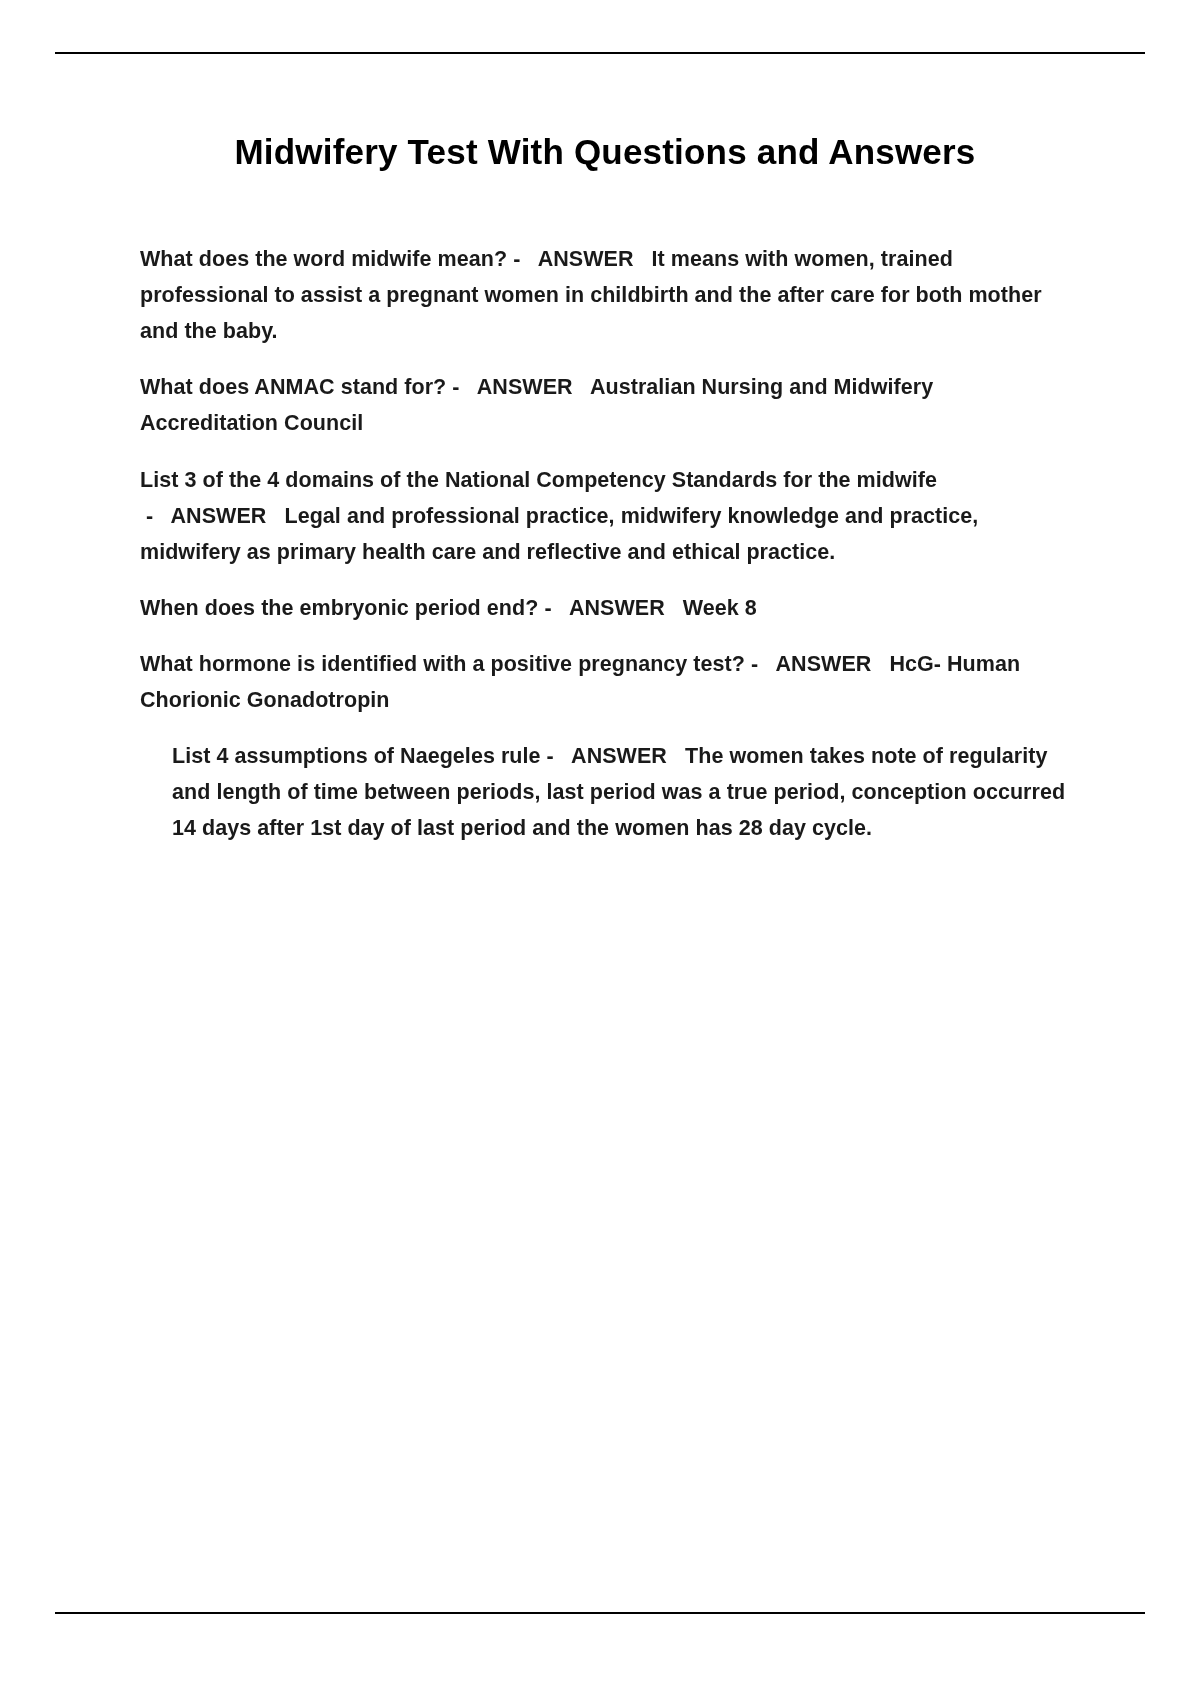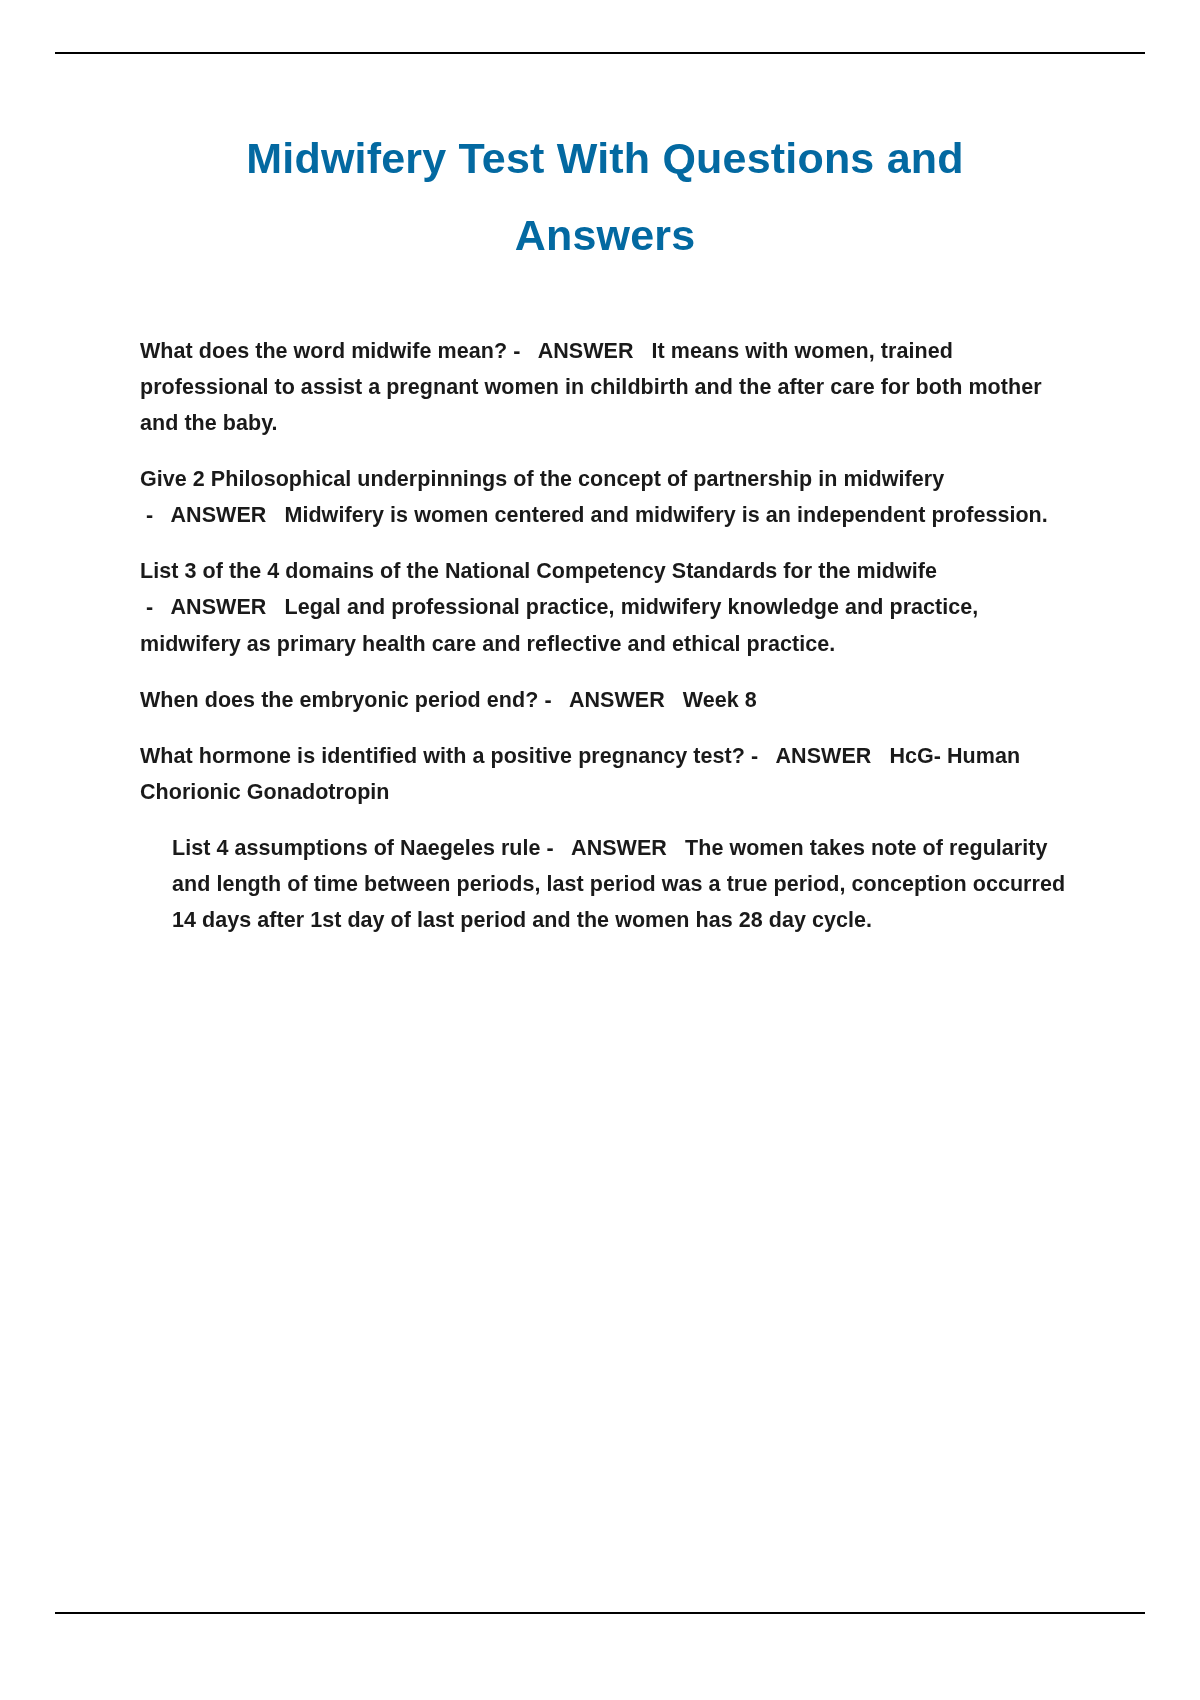--- a/index.html
+++ b/index.html
@@ -31,22 +31,22 @@
   .rule-bottom { top: 1612px; }
 
   .content {
     position: absolute;
     left: 140px;
     top: 120px;
     width: 930px;
   }
 
   .doc-title {
-    color: #0369a1;
-    font-size: 43px;
+    color: #000000;
+    font-size: 35px;
     font-weight: bold;
     text-align: center;
     line-height: 1.8;
     letter-spacing: 0.2px;
     margin: 0 0 58px 0;
     padding: 0 40px;
   }
 
   .qa-list {
     margin: 0;
@@ -74,21 +74,21 @@
 <div class="page">
 
   <div class="rule rule-top"></div>
 
   <div class="content">
 
     <h1 class="doc-title">Midwifery Test With Questions and Answers</h1>
 
     <ul class="qa-list" id="qa-list">
         <li class="qa-item"><span class="q-text">What does the word midwife mean?</span><span class="sep"> -   </span><span class="answer-tag">ANSWER</span><span class="sep">   </span><span class="a-text">It means with women, trained professional to assist a pregnant women in childbirth and the after care for both mother and the baby.</span></li>
-        <li class="qa-item"><span class="q-text">Give 2 Philosophical underpinnings of the concept of partnership in midwifery</span><span class="sep"> -   </span><span class="answer-tag">ANSWER</span><span class="sep">   </span><span class="a-text">Midwifery is women centered and midwifery is an independent profession.</span></li>
+        <li class="qa-item"><span class="q-text">What does ANMAC stand for?</span><span class="sep"> -   </span><span class="answer-tag">ANSWER</span><span class="sep">   </span><span class="a-text">Australian Nursing and Midwifery Accreditation Council</span></li>
         <li class="qa-item"><span class="q-text">List 3 of the 4 domains of the National Competency Standards for the midwife</span><span class="sep"> -   </span><span class="answer-tag">ANSWER</span><span class="sep">   </span><span class="a-text">Legal and professional practice, midwifery knowledge and practice, midwifery as primary health care and reflective and ethical practice.</span></li>
         <li class="qa-item"><span class="q-text">When does the embryonic period end?</span><span class="sep"> -   </span><span class="answer-tag">ANSWER</span><span class="sep">   </span><span class="a-text">Week 8</span></li>
         <li class="qa-item"><span class="q-text">What hormone is identified with a positive pregnancy test?</span><span class="sep"> -   </span><span class="answer-tag">ANSWER</span><span class="sep">   </span><span class="a-text">HcG- Human Chorionic Gonadotropin</span></li>
         <li class="qa-item"><span class="q-text">List 4 assumptions of Naegeles rule</span><span class="sep"> -   </span><span class="answer-tag">ANSWER</span><span class="sep">   </span><span class="a-text">The women takes note of regularity and length of time between periods, last period was a true period, conception occurred 14 days after 1st day of last period and the women has 28 day cycle.</span></li>
       </ul>
 
   </div>
 
   <div class="rule rule-bottom"></div>
 

